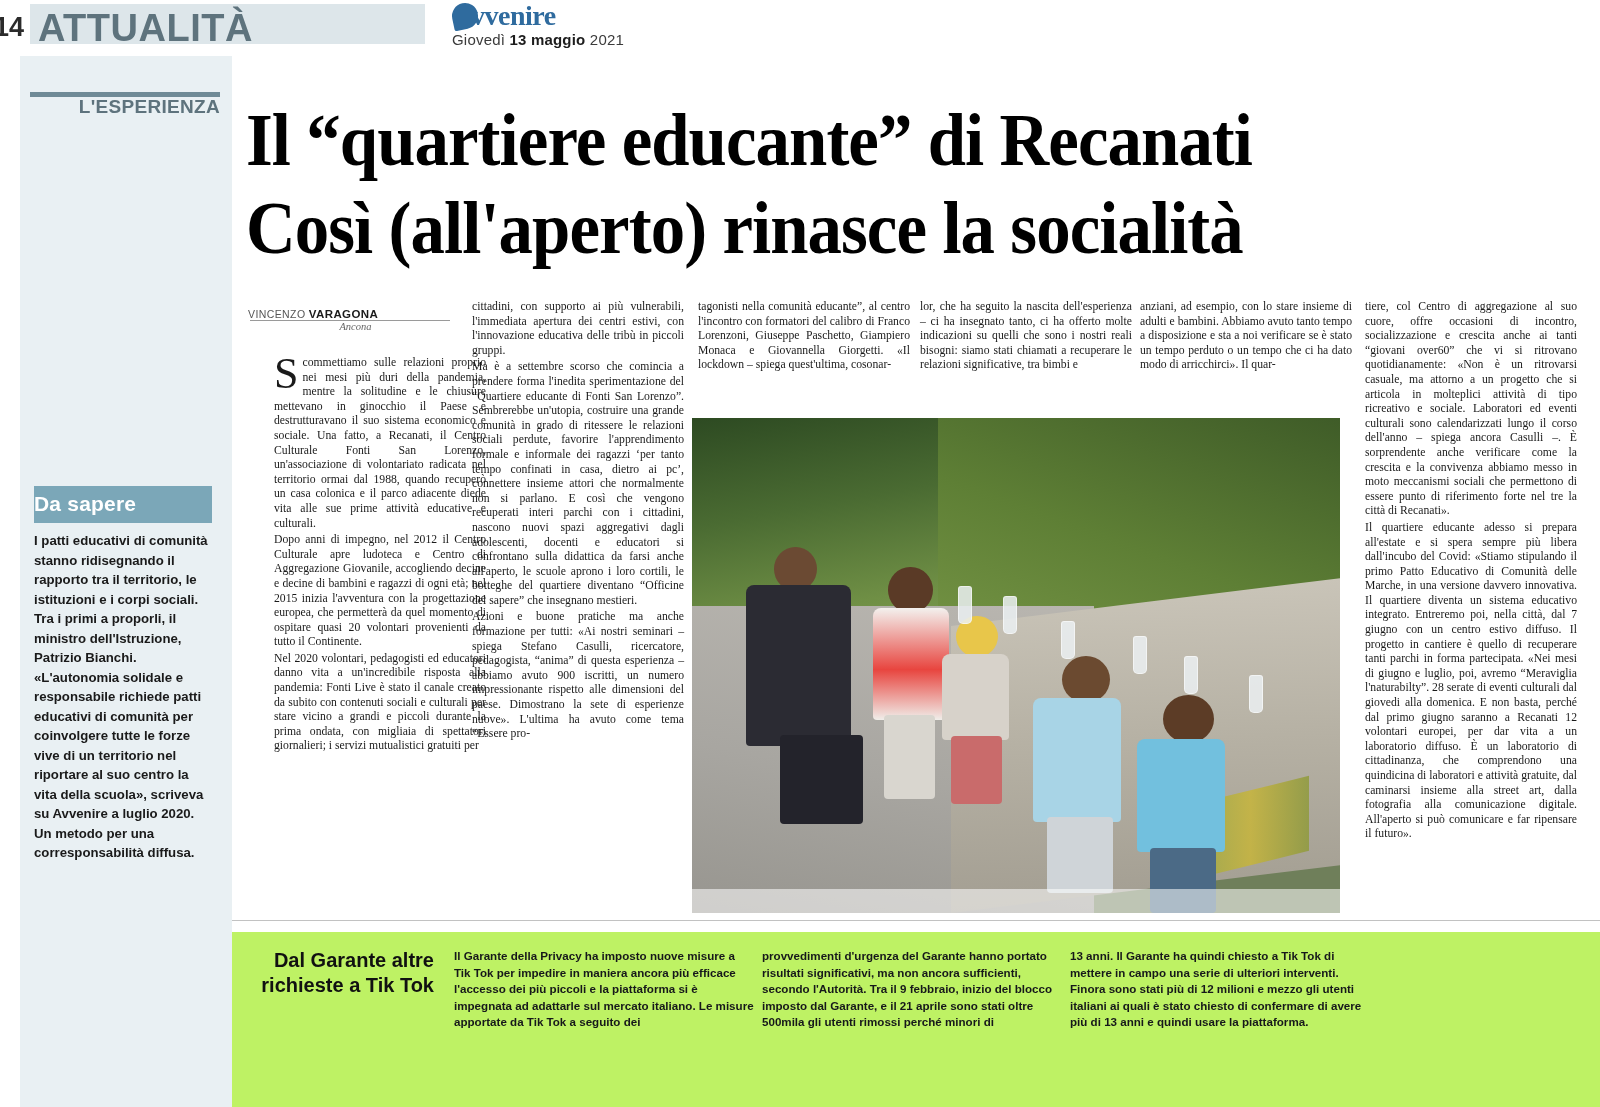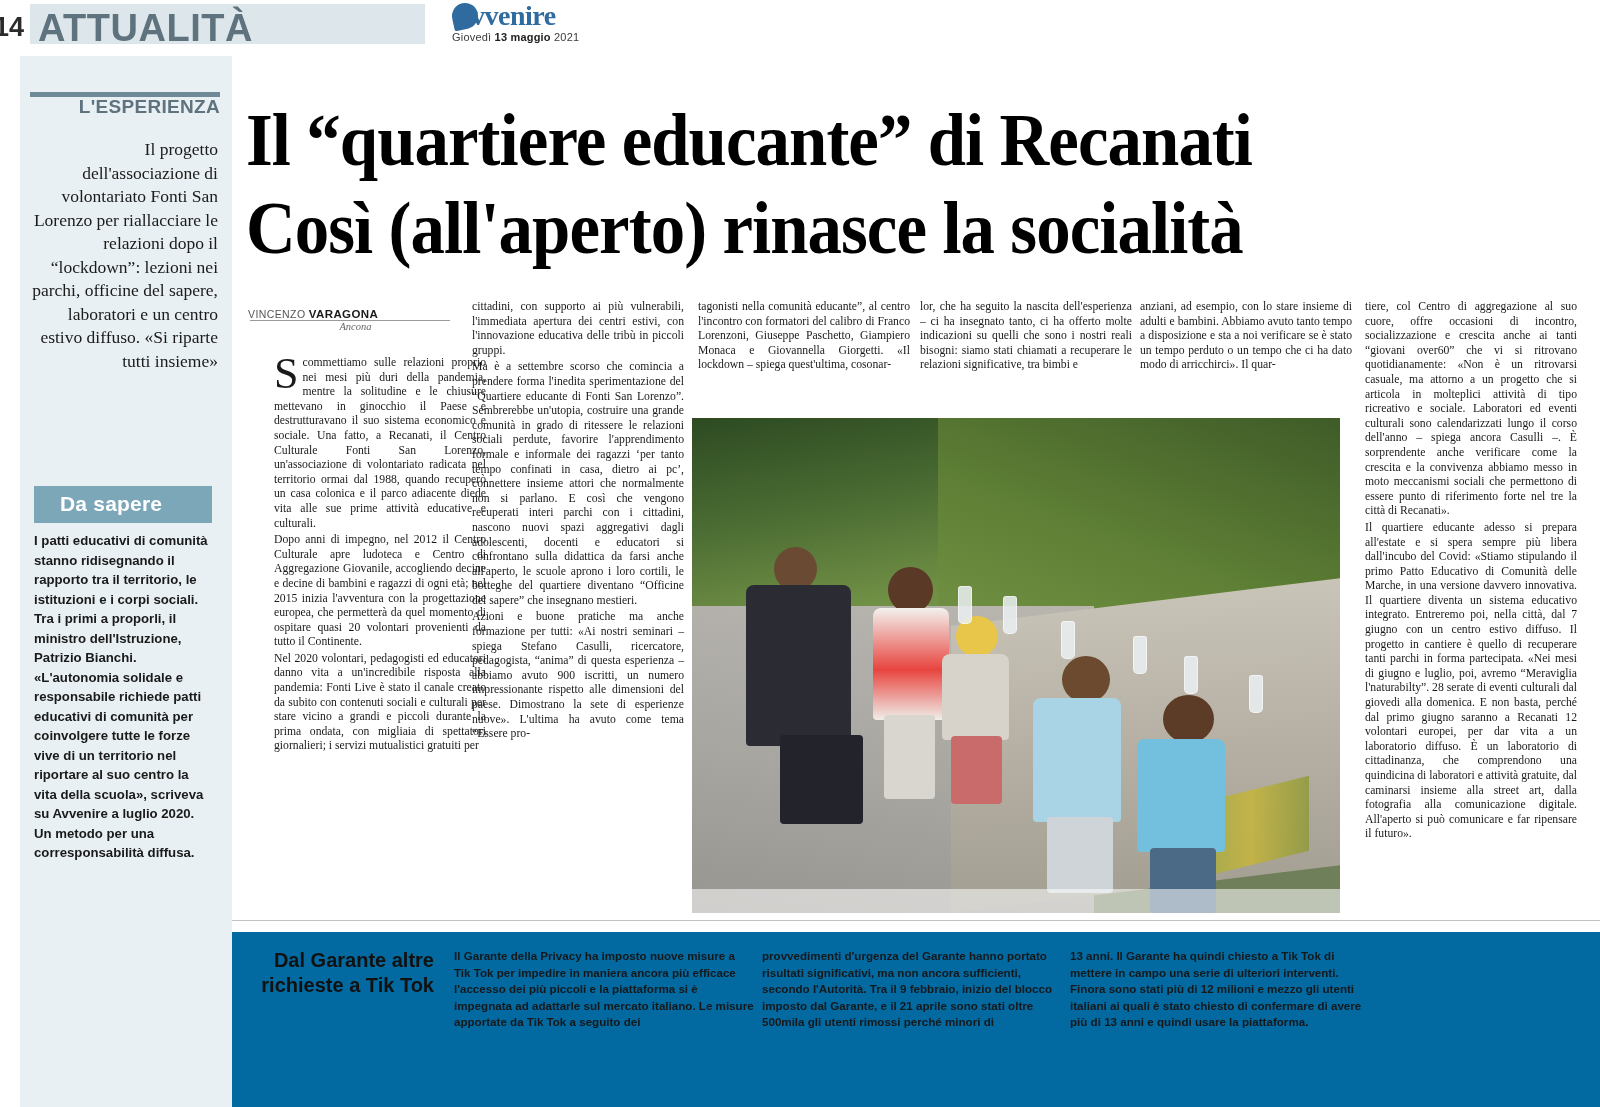--- a/index.html
+++ b/index.html
@@ -37,21 +37,21 @@
   .mast-drop {
     width: 26px; height: 26px; border-radius: 50% 50% 50% 8%;
     background: #2f6b9e; flex: none; margin-right: -7px;
     transform: rotate(-12deg);
   }
   .mast-word {
     font-family: "Liberation Serif", serif; font-weight: bold;
     font-size: 28px; color: #2f6b9e; letter-spacing: -0.5px;
   }
   .mast-date {
-    font-family: "Liberation Sans", sans-serif; font-size: 11px;
+    font-family: "Liberation Sans", sans-serif; font-size: 15px;
     color: #3b3b3b; margin-top: 1px; letter-spacing: 0.2px;
   }
   .mast-date b { color: #1d1d1d; }
 
   
   .rail {
     position: absolute; left: 0; top: 56px; width: 232px; height: 1051px;
     background: #ffffff;
   }
   .rail-tint {
@@ -74,21 +74,21 @@
     font-family: "Liberation Serif", serif;
     font-size: 17.5px; line-height: 23.5px; color: #1b1b1b;
   }
 
   .dasapere-box {
     position: absolute; left: 34px; top: 430px; width: 178px;
   }
   .dasapere-tab {
     background: #7ba7b8; color: #ffffff;
     font-family: "Liberation Sans", sans-serif; font-weight: bold;
-    font-size: 21px; padding: 6px 10px 7px 26px; letter-spacing: 0.2px;
+    font-size: 21px; padding: 6px 10px 7px 0; letter-spacing: 0.2px;
   }
   .dasapere-head {
     font-family: "Liberation Sans", sans-serif; font-weight: bold;
     font-size: 19px; line-height: 22px; color: #14181a;
     margin-top: 14px;
   }
   .dasapere-body {
     font-family: "Liberation Sans", sans-serif; font-weight: bold;
     font-size: 13.2px; line-height: 19.5px; color: #1a1a1a;
     margin-top: 8px;
@@ -209,21 +209,21 @@
   .caption {
     position: absolute; left: 692px; top: 893px; width: 648px;
     text-align: center;
     font-family: "Liberation Sans", sans-serif;
     font-size: 10.6px; color: #1c1c1c;
   }
 
   
   .bottombox {
     position: absolute; left: 232px; top: 932px; width: 1368px; height: 175px;
-    background: #0369a1;
+    background: #bef264;
   }
   .bb-head {
     position: absolute; left: 22px; top: 16px; width: 180px;
     text-align: right;
     font-family: "Liberation Sans", sans-serif; font-weight: bold;
     font-size: 20px; line-height: 25px; color: #111;
   }
   .bb-col {
     position: absolute; top: 16px; width: 300px;
     font-family: "Liberation Sans", sans-serif; font-weight: bold;
@@ -254,21 +254,20 @@
         <span class="mast-word">vvenire</span>
       </div>
       <div class="mast-date"><span>Giovedì </span><b>13 maggio</b><span> 2021</span></div>
     </div>
   </div>
 
   <div class="rail">
     <div class="rail-tint"></div>
     <div class="kicker-rule"></div>
     <div class="kicker">L'ESPERIENZA</div>
-    <div class="standfirst">Il progetto dell'associazione di volontariato Fonti San Lorenzo per riallacciare le relazioni dopo il “lockdown”: lezioni nei parchi, officine del sapere, laboratori e un centro estivo diffuso. «Si riparte tutti insieme»</div>
 
     <div class="dasapere-box">
       <div class="dasapere-tab">Da sapere</div>
       <div class="dasapere-body">I patti educativi di comunità stanno ridisegnando il rapporto tra il territorio, le istituzioni e i corpi sociali. Tra i primi a proporli, il ministro dell'Istruzione, Patrizio Bianchi. «L'autonomia solidale e responsabile richiede patti educativi di comunità per coinvolgere tutte le forze vive di un territorio nel riportare al suo centro la vita della scuola», scriveva su Avvenire a luglio 2020. Un metodo per una corresponsabilità diffusa.</div>
     </div>
   </div>
 
   <div class="headline">
     <span class="l1">Il “quartiere educante” di Recanati</span>
     <span class="l2">Così (all'aperto) rinasce la socialità</span>

